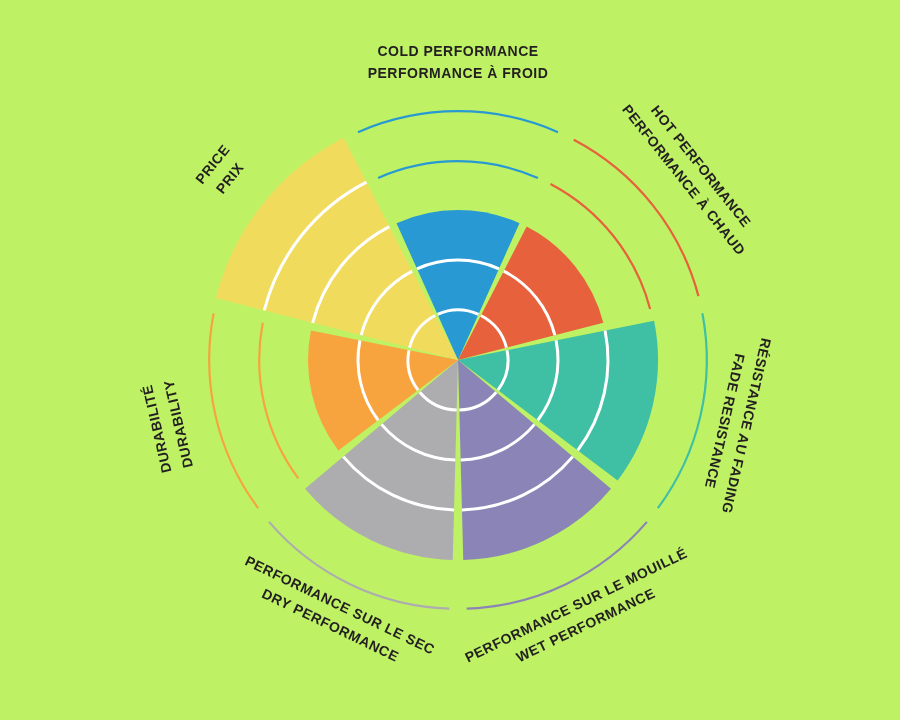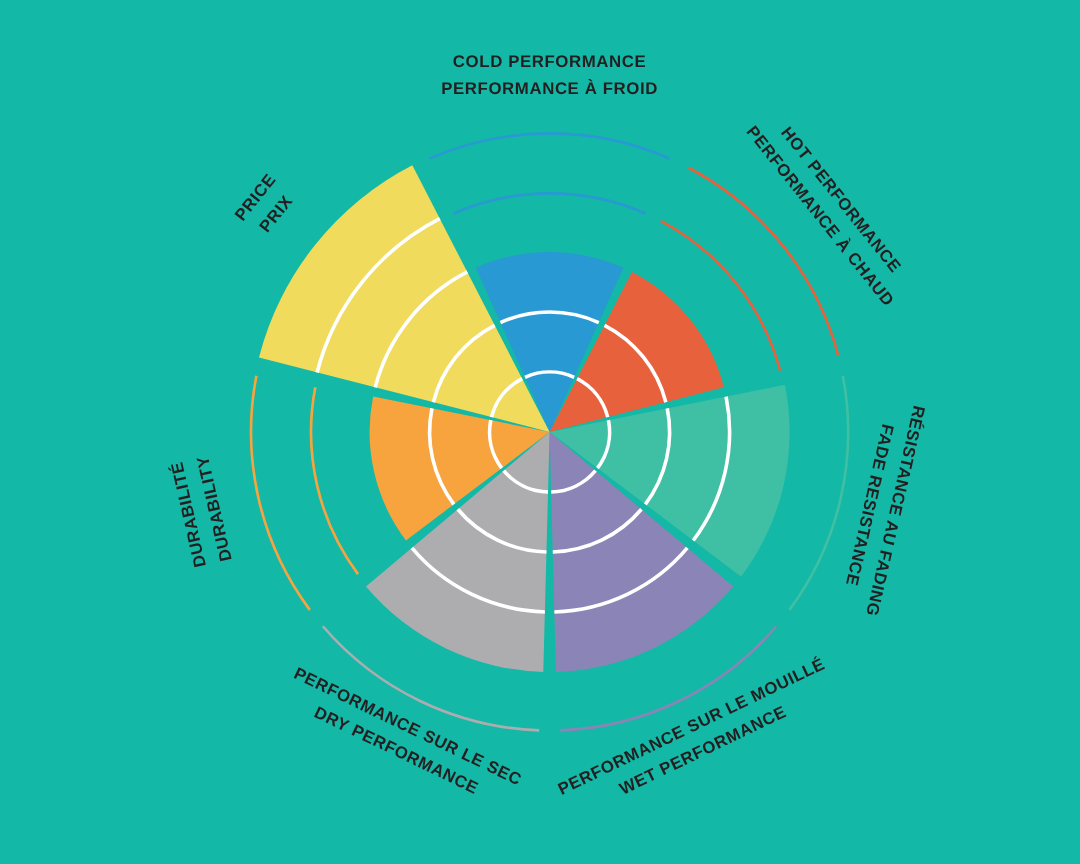--- a/index.html
+++ b/index.html
@@ -4,21 +4,21 @@
 <style>
   html, body {
     margin: 0;
     padding: 0;
     background: #ffffff;
   }
   .stage {
     position: relative;
     width: 900px;
     height: 720px;
-    background: #14b8a6;
+    background: #bef264;
     overflow: hidden;
     font-family: "Liberation Sans", sans-serif;
   }
   .stage svg {
     display: block;
   }
   .seg-label {
     font-family: "Liberation Sans", sans-serif;
     font-weight: 700;
     font-size: 14px;

